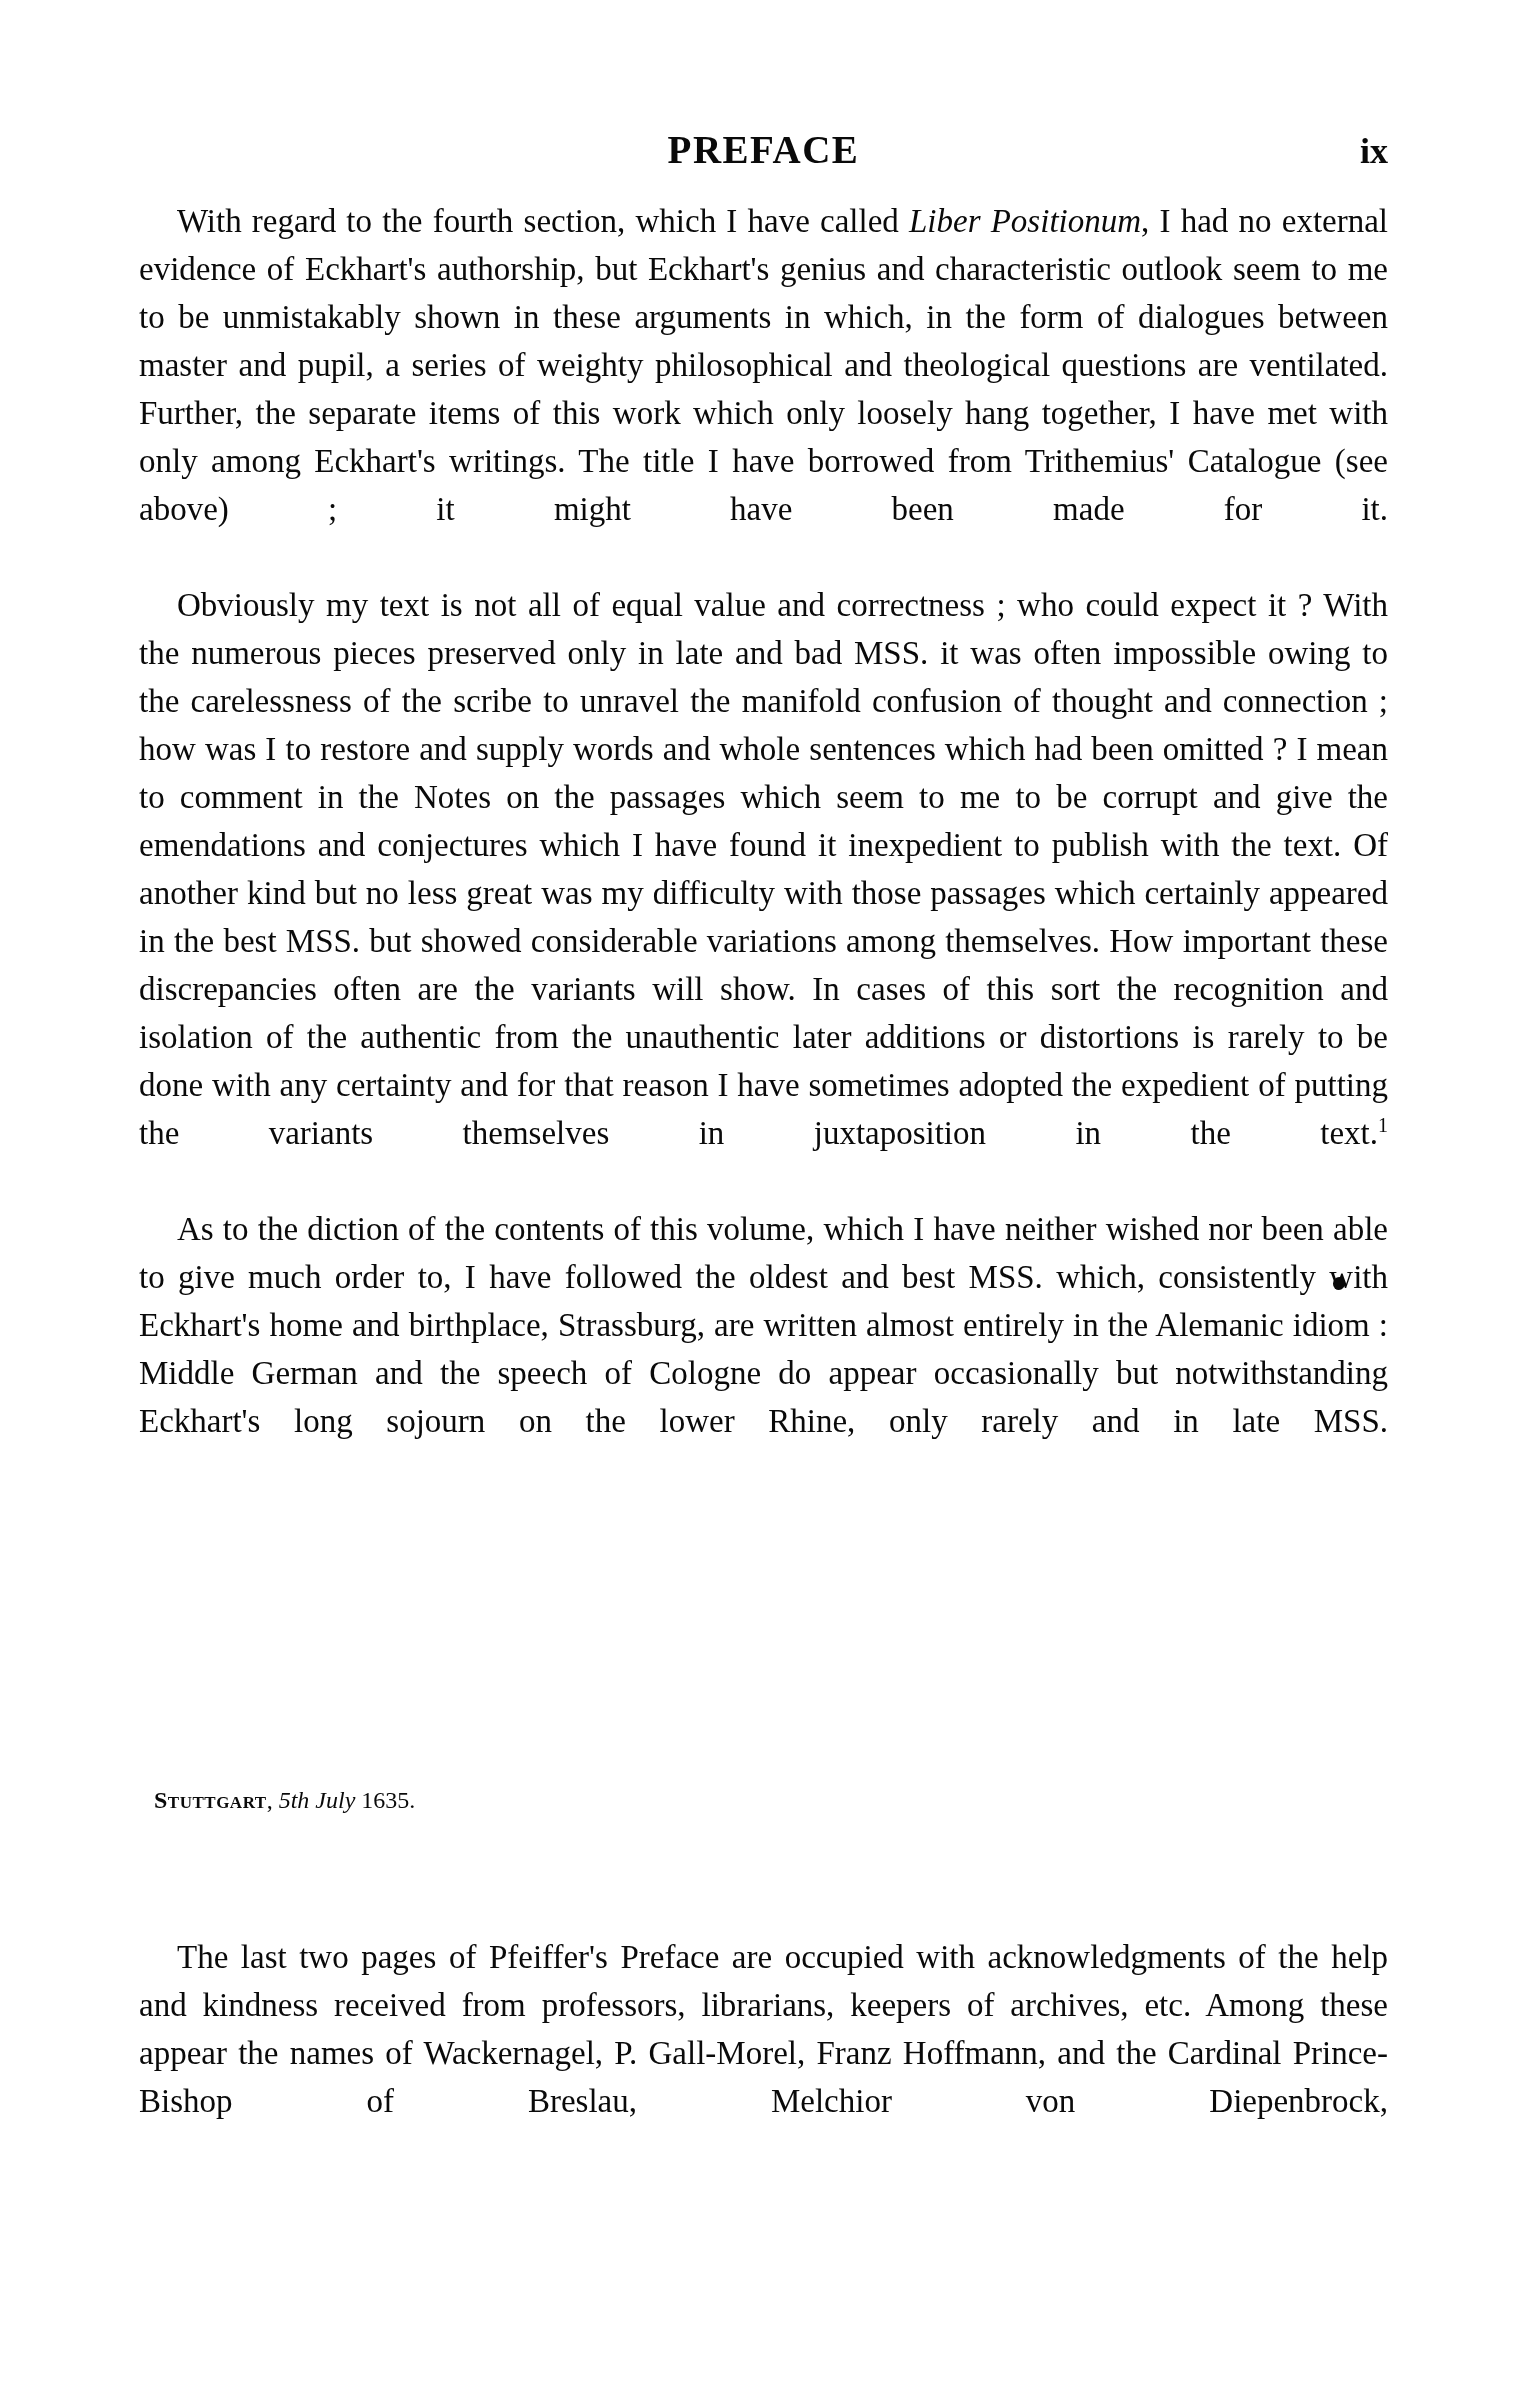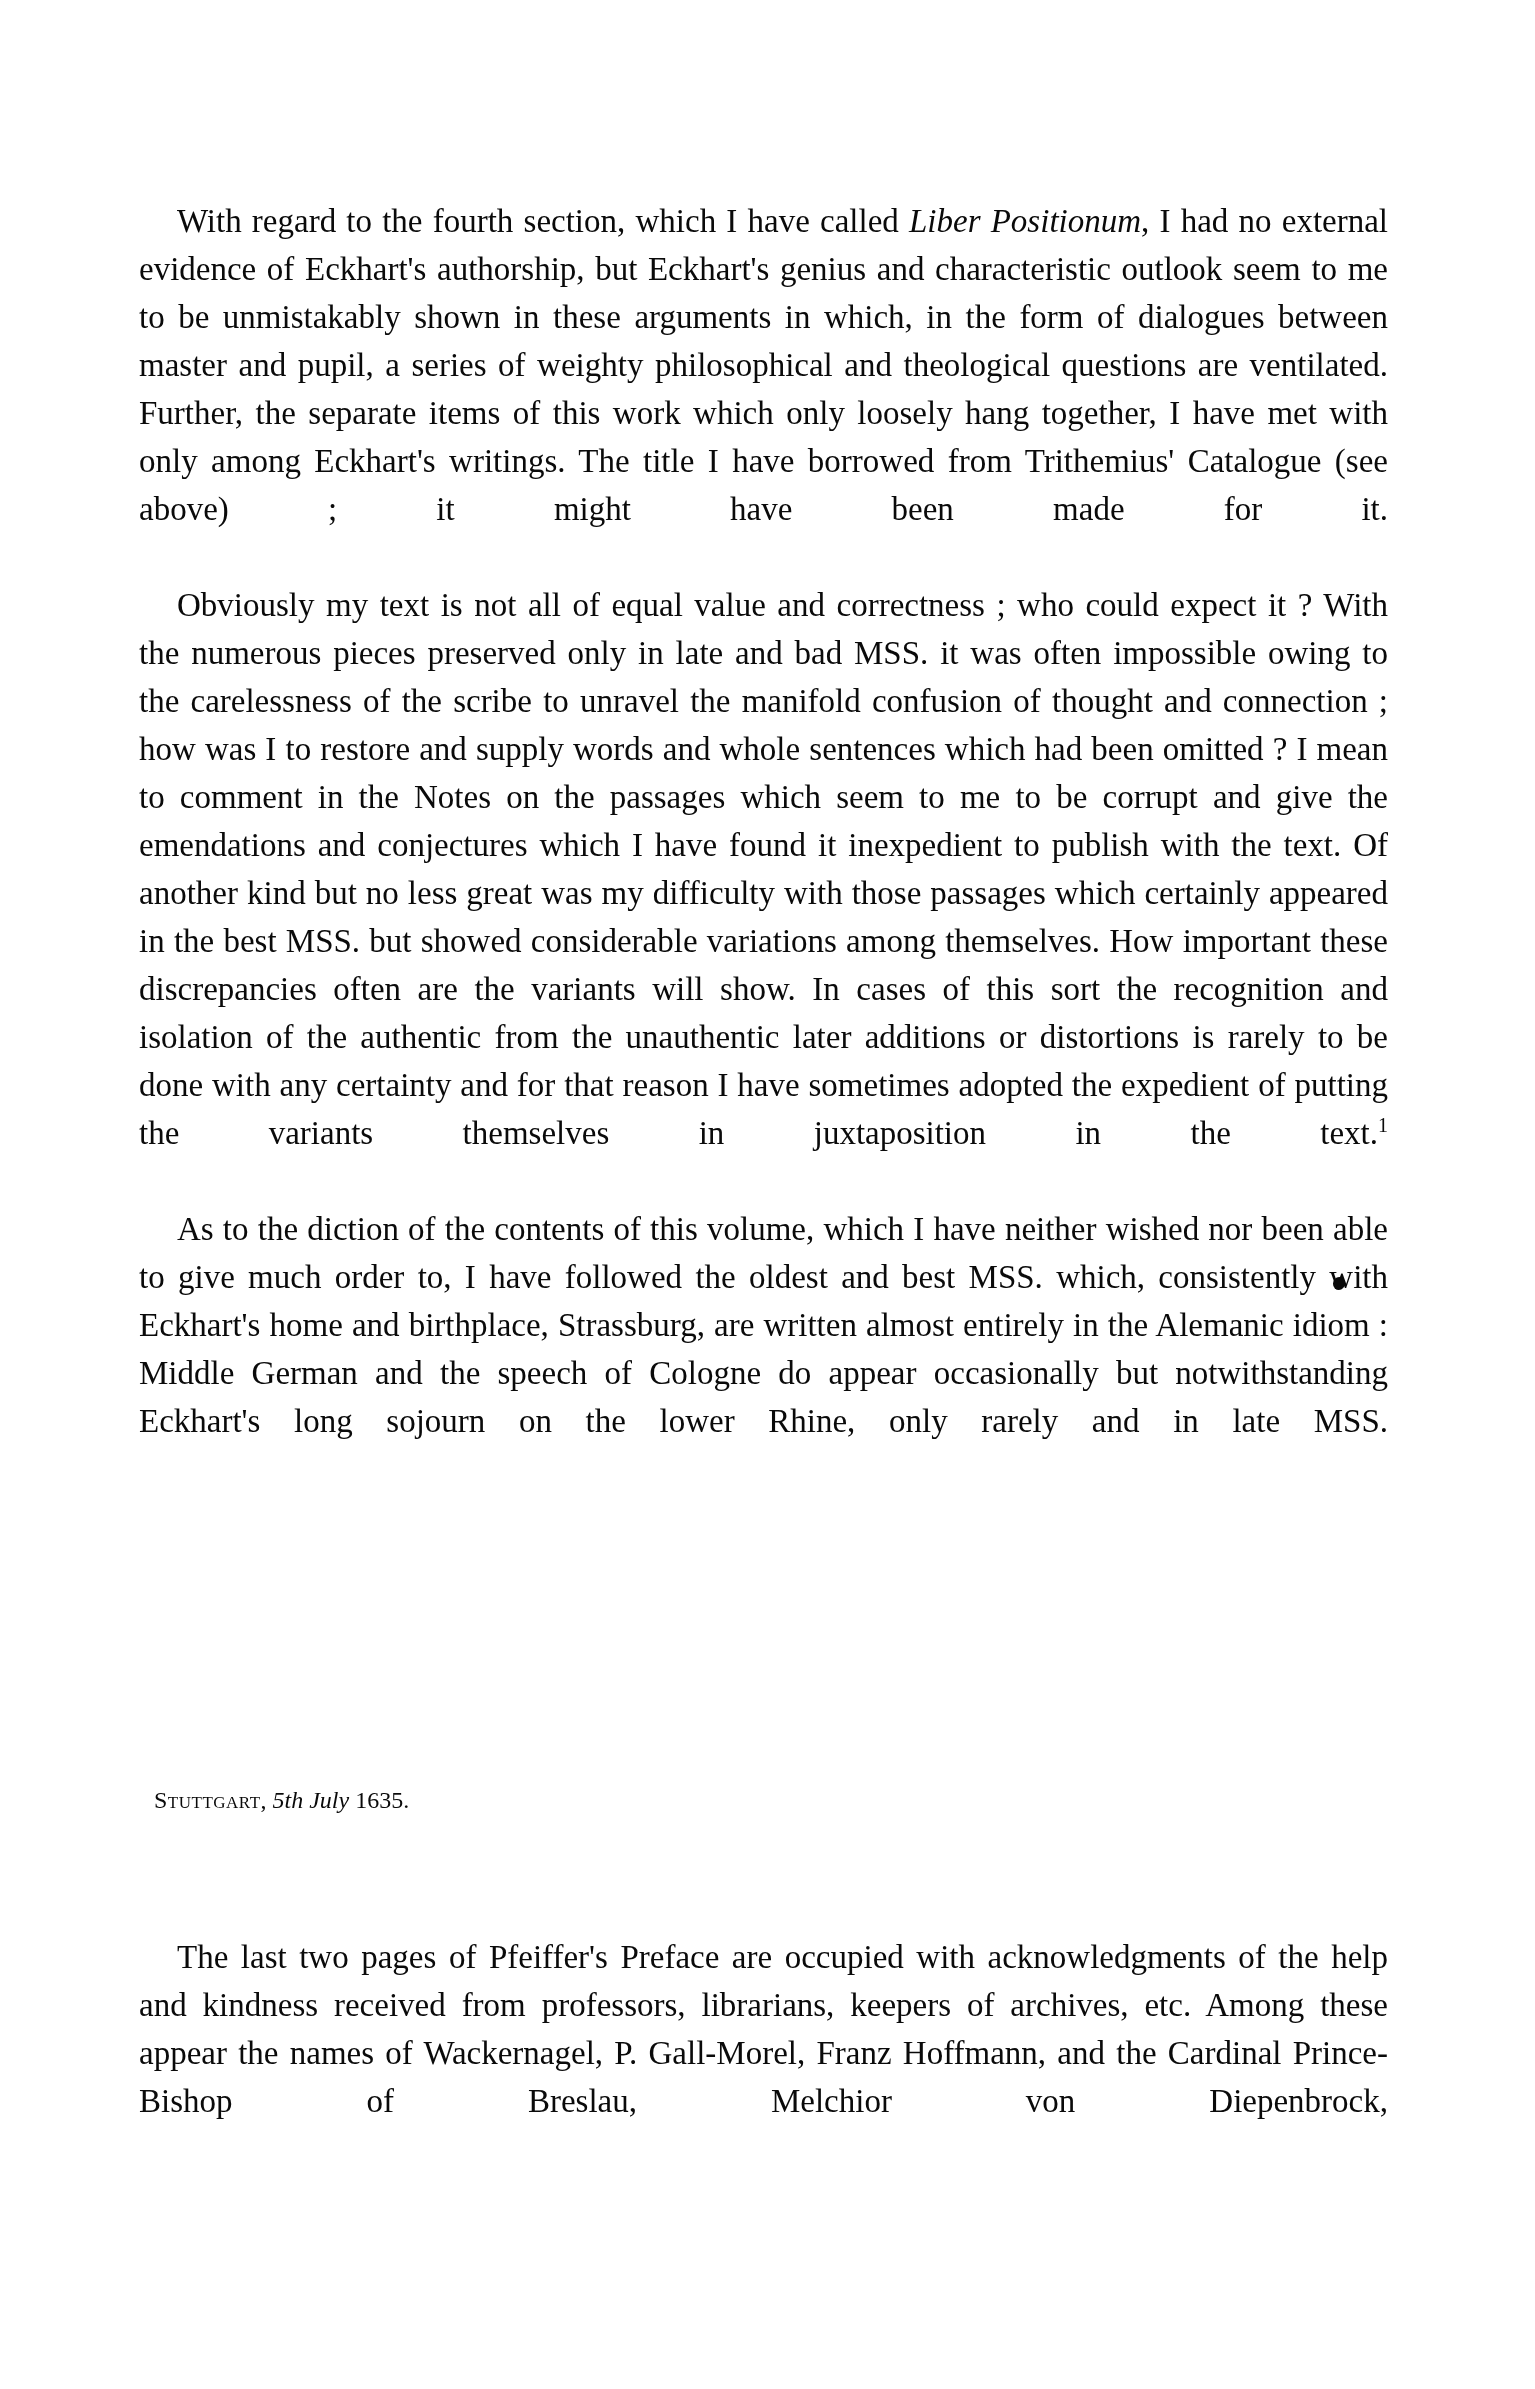--- a/index.html
+++ b/index.html
@@ -94,20 +94,21 @@
     position: absolute;
     left: 154px;
     top: 1787px;
     font-size: 24px;
     line-height: 1.1;
     white-space: nowrap;
   }
   .dateline .smallcaps {
     font-variant: small-caps;
     letter-spacing: 0.5px;
+    font-weight: bold;
   }
   .dateline .ital { font-style: italic; }
 
   
   .closing-block {
     position: absolute;
     left: 139px;
     top: 1933px;
     width: 1249px;
   }
@@ -138,20 +139,24 @@
     height: 13.4px;
     background: #0a0a0a;
     border-radius: 50% 45% 50% 48%;
   }
 </style>
 </head>
 <body>
 
 <div class="page">
 
+  <div class="running-head">
+    <div class="rh-title">PREFACE</div>
+    <div class="rh-folio">ix</div>
+  </div>
 
   <div class="body-col">
 
     <p class="para"><span>With regard to the fourth section, which I have called </span><i class="title-ital">Liber Positionum</i><span>, I had no external evidence of Eckhart's authorship, but Eckhart's genius and characteristic outlook seem to me to be unmistakably shown in these arguments in which, in the form of dialogues between master and pupil, a series of weighty philosophical and theological questions are ventilated.  Further, the separate items of this work which only loosely hang together, I have met with only among Eckhart's writings.  The title I have borrowed from Trithemius' Catalogue (see above) ; it might have been made for it.</span></p>
 
     <p class="para"><span>Obviously my text is not all of equal value and correctness ; who could expect it ?  With the numerous pieces preserved only in late and bad MSS. it was often impossible owing to the carelessness of the scribe to unravel the manifold confusion of thought and connection ; how was I to restore and supply words and whole sentences which had been omitted ?  I mean to comment in the Notes on the passages which seem to me to be corrupt and give the emendations and conjectures which I have found it inexpedient to publish with the text.  Of another kind but no less great was my difficulty with those passages which certainly appeared in the best MSS. but showed considerable variations among themselves. How important these discrepancies often are the variants will show.  In cases of this sort the recognition and isolation of the authentic from the unauthentic later additions or distortions is rarely to be done with any certainty and for that reason I have sometimes adopted the expedient of putting the variants themselves in juxtaposition in the text.</span><sup class="fn-ref">1</sup></p>
 
     <p class="para"><span>As to the diction of the contents of this volume, which I have neither wished nor been able to give much order to, I have followed the oldest and best MSS. which, consistently with Eckhart's home and birthplace, Strassburg, are written almost entirely in the Alemanic idiom : Middle German and the speech of Cologne do appear occasionally but notwithstanding Eckhart's long sojourn on the lower Rhine, only rarely and in late MSS.</span></p>
 
   </div>

